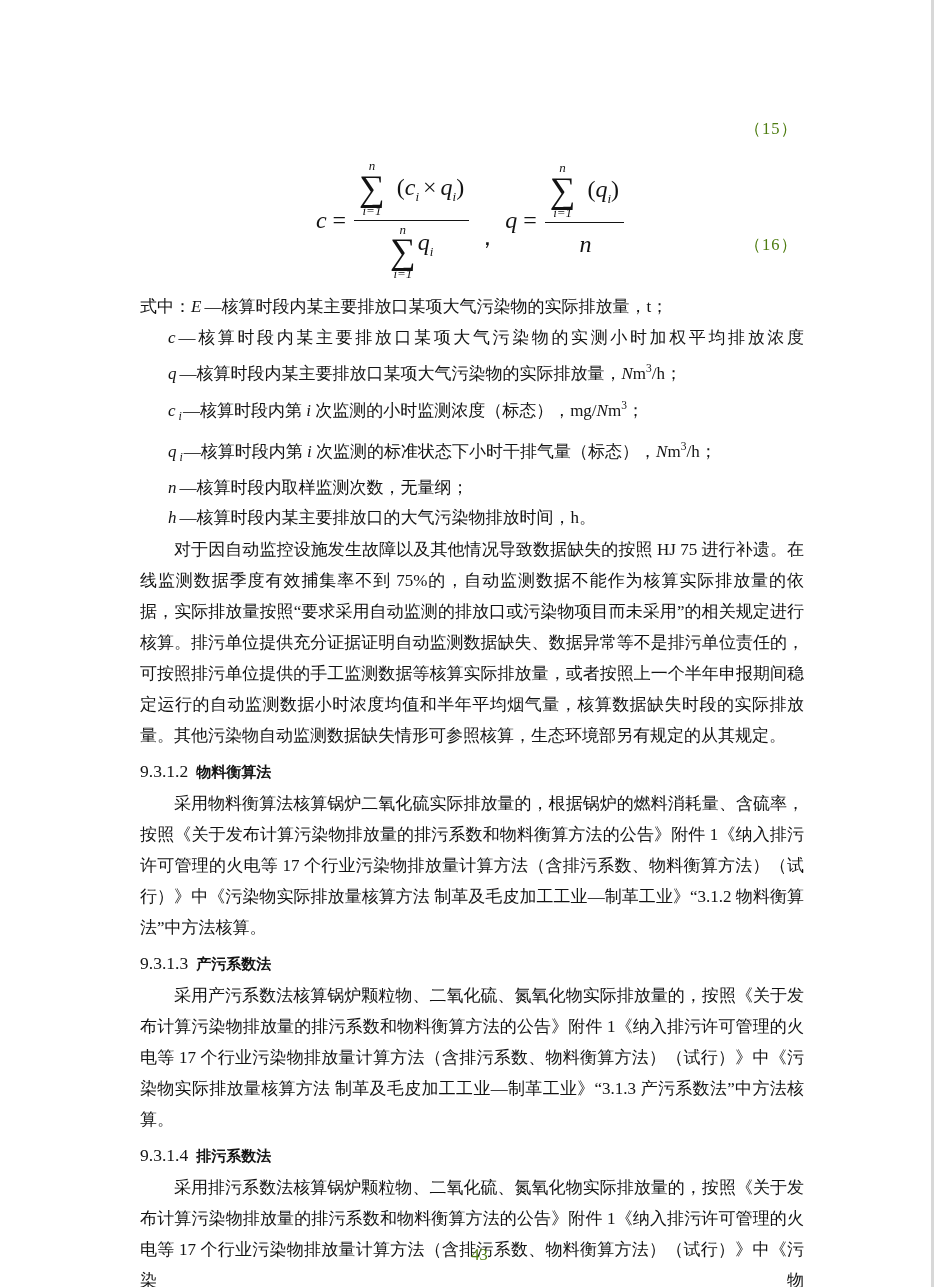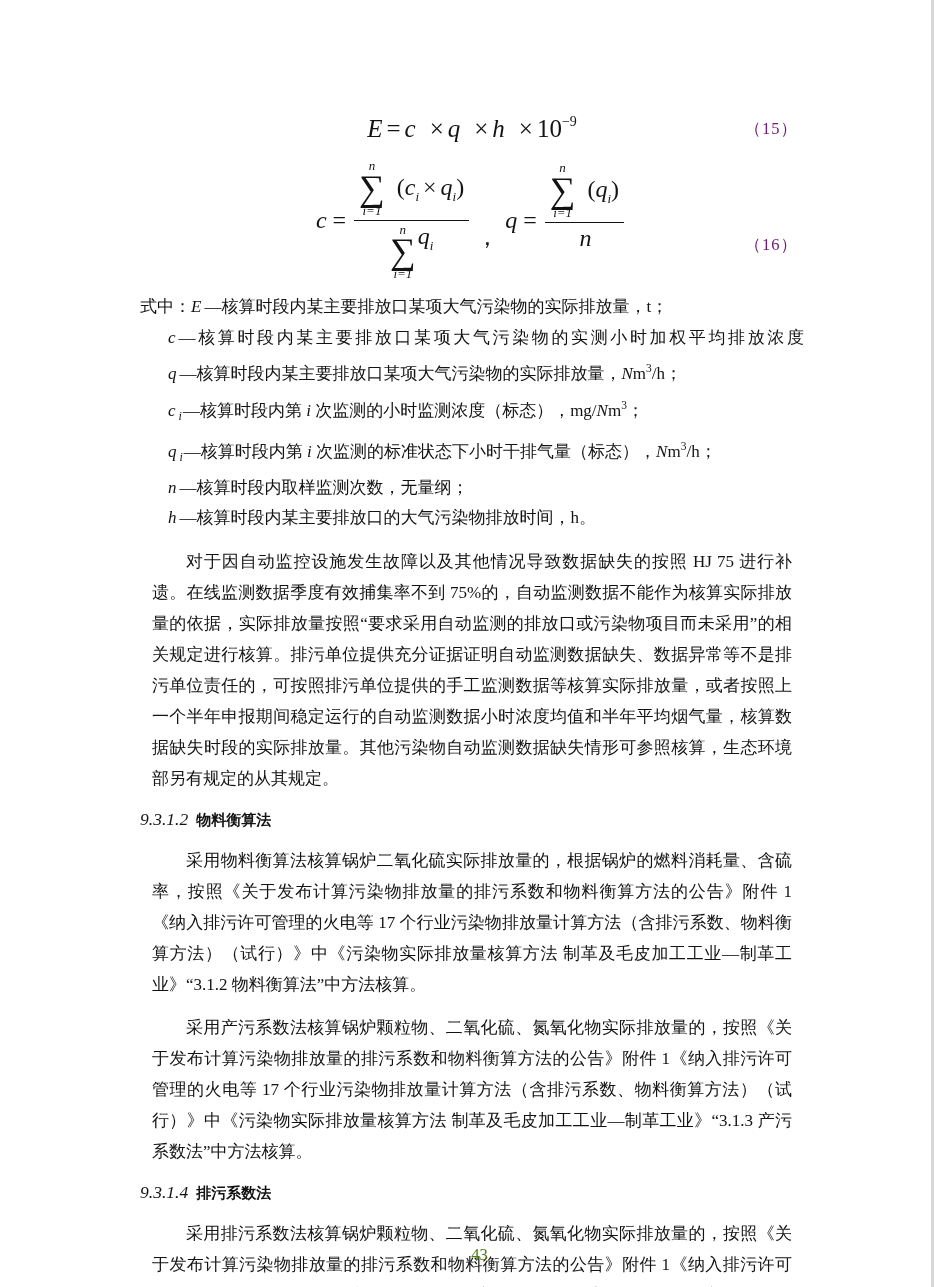--- a/index.html
+++ b/index.html
@@ -10,70 +10,67 @@
   }
   .content { position:absolute; left:140px; top:0; width:664px; }
 
   
   .f-row { position:relative; display:flex; justify-content:center; align-items:center; }
   .f15 { margin-top:106px; height:44px; font-size:25px; }
   .f16 { margin-top:6px; height:128px; font-size:24px; }
   .vi { font-style:italic; }
   .op { margin:0 4px; font-style:normal; }
   .exp { font-size:14px; vertical-align:11px; letter-spacing:0; }
-  .flabel { position:absolute; right:6px; font-size:16.5px; letter-spacing:1px; color:#701a75; }
+  .flabel { position:absolute; right:6px; font-size:16.5px; letter-spacing:1px; color:#4d7c0f; }
   .f15 .flabel { top:12px; }
   .f16 .flabel { top:78px; }
 
   .frac { display:inline-flex; flex-direction:column; align-items:center; margin:0 4px; }
   .num, .den { display:flex; justify-content:center; min-height:54px; padding:0 5px; }
   .num { align-items:flex-end; }
   .den { align-items:flex-start; }
   .bar { align-self:stretch; height:0; border-top:1.6px solid #131313; margin:2px 0; }
   .sum-stack { display:inline-flex; flex-direction:column; align-items:center; line-height:1; }
   .sum-lim { font-size:13px; font-style:italic; line-height:1.05; }
   .sum-sym { font-size:36px; line-height:0.8; font-style:normal; padding:1px 0; }
   .opnum { margin-bottom:13px; margin-left:12px; white-space:nowrap; }
-  .opden { margin-top:0; margin-left:2px; white-space:nowrap; }
+  .opden { margin-top:6px; margin-left:2px; white-space:nowrap; }
   .msub { font-size:13px; font-style:italic; vertical-align:-6px; }
   .comma { margin:34px 6px 0 2px; }
   .lhs { margin-right:2px; }
   .eqgap { margin-left:14px; }
 
   
   .defs { margin-top:8px; font-size:17px; line-height:30.5px; }
   .def-line { margin-left:28px; white-space:nowrap; }
   .def-line.first { margin-left:0; }
   .dvar { font-style:italic; margin-right:3px; }
   .dsub { font-size:12px; font-style:italic; vertical-align:-4px; margin-right:1px; }
   .dn { font-style:italic; }
   .u3 { font-size:11.5px; vertical-align:7px; }
   .stretch { text-align:justify; text-align-last:justify; white-space:normal; }
 
   
-  .para { font-size:17px; line-height:31px; text-align:justify; text-indent:2em; margin:12px; }
+  .para { font-size:17px; line-height:31px; text-align:justify; text-indent:2em; margin:0; }
   .force-last { text-align-last:justify; }
   .heading { font-size:17.5px; line-height:26px; margin:7px 0 3px; }
-  .heading .sec-num { font-weight:400;font-style:italic; }
+  .heading .sec-num { font-weight:400; }
   .heading b { margin-left:8px; font-weight:700;
     font-family:"Liberation Sans","DejaVu Sans","Liberation Serif",serif; font-size:15px; }
 
   .footer { position:absolute; left:14px; bottom:22px; width:100%; text-align:center;
     font-size:16.5px; color:#4d7c0f; }
 </style>
 </head>
 <body>
 
 <div class="page">
   <div class="content">
 
     <div class="f-row f15">
-      <span>
-        <span class="vi">E</span><span class="op">=</span><span class="vi">c</span><span class="op eqgap">×</span><span class="vi">q</span><span class="op eqgap">×</span><span class="vi">h</span><span class="op eqgap">×</span><span>10</span><span class="exp">−9</span>
-      </span>
       <span class="flabel">（15）</span>
     </div>
 
     <div class="f-row f16">
       <span class="vi lhs">c</span>
       <span class="op">=</span>
       <span class="frac">
         <span class="num">
           <span class="sum-stack">
             <span class="sum-lim">n</span>
@@ -136,20 +133,23 @@
       </div>
     </div>
 
     <p class="para">对于因自动监控设施发生故障以及其他情况导致数据缺失的按照 HJ 75 进行补遗。在线监测数据季度有效捕集率不到 75%的，自动监测数据不能作为核算实际排放量的依据，实际排放量按照“要求采用自动监测的排放口或污染物项目而未采用”的相关规定进行核算。排污单位提供充分证据证明自动监测数据缺失、数据异常等不是排污单位责任的，可按照排污单位提供的手工监测数据等核算实际排放量，或者按照上一个半年申报期间稳定运行的自动监测数据小时浓度均值和半年平均烟气量，核算数据缺失时段的实际排放量。其他污染物自动监测数据缺失情形可参照核算，生态环境部另有规定的从其规定。</p>
 
     <div class="heading">
       <span class="sec-num">9.3.1.2</span><b>物料衡算法</b>
     </div>
     <p class="para">采用物料衡算法核算锅炉二氧化硫实际排放量的，根据锅炉的燃料消耗量、含硫率，按照《关于发布计算污染物排放量的排污系数和物料衡算方法的公告》附件 1《纳入排污许可管理的火电等 17 个行业污染物排放量计算方法（含排污系数、物料衡算方法）（试行）》中《污染物实际排放量核算方法 制革及毛皮加工工业—制革工业》“3.1.2 物料衡算法”中方法核算。</p>
 
+    <div class="heading">
+      <span class="sec-num">9.3.1.3</span><b>产污系数法</b>
+    </div>
     <p class="para">采用产污系数法核算锅炉颗粒物、二氧化硫、氮氧化物实际排放量的，按照《关于发布计算污染物排放量的排污系数和物料衡算方法的公告》附件 1《纳入排污许可管理的火电等 17 个行业污染物排放量计算方法（含排污系数、物料衡算方法）（试行）》中《污染物实际排放量核算方法 制革及毛皮加工工业—制革工业》“3.1.3 产污系数法”中方法核算。</p>
 
     <div class="heading">
       <span class="sec-num">9.3.1.4</span><b>排污系数法</b>
     </div>
     <p class="para force-last">采用排污系数法核算锅炉颗粒物、二氧化硫、氮氧化物实际排放量的，按照《关于发布计算污染物排放量的排污系数和物料衡算方法的公告》附件 1《纳入排污许可管理的火电等 17 个行业污染物排放量计算方法（含排污系数、物料衡算方法）（试行）》中《污染物</p>
 
   </div>
 
   <div class="footer">43</div>

